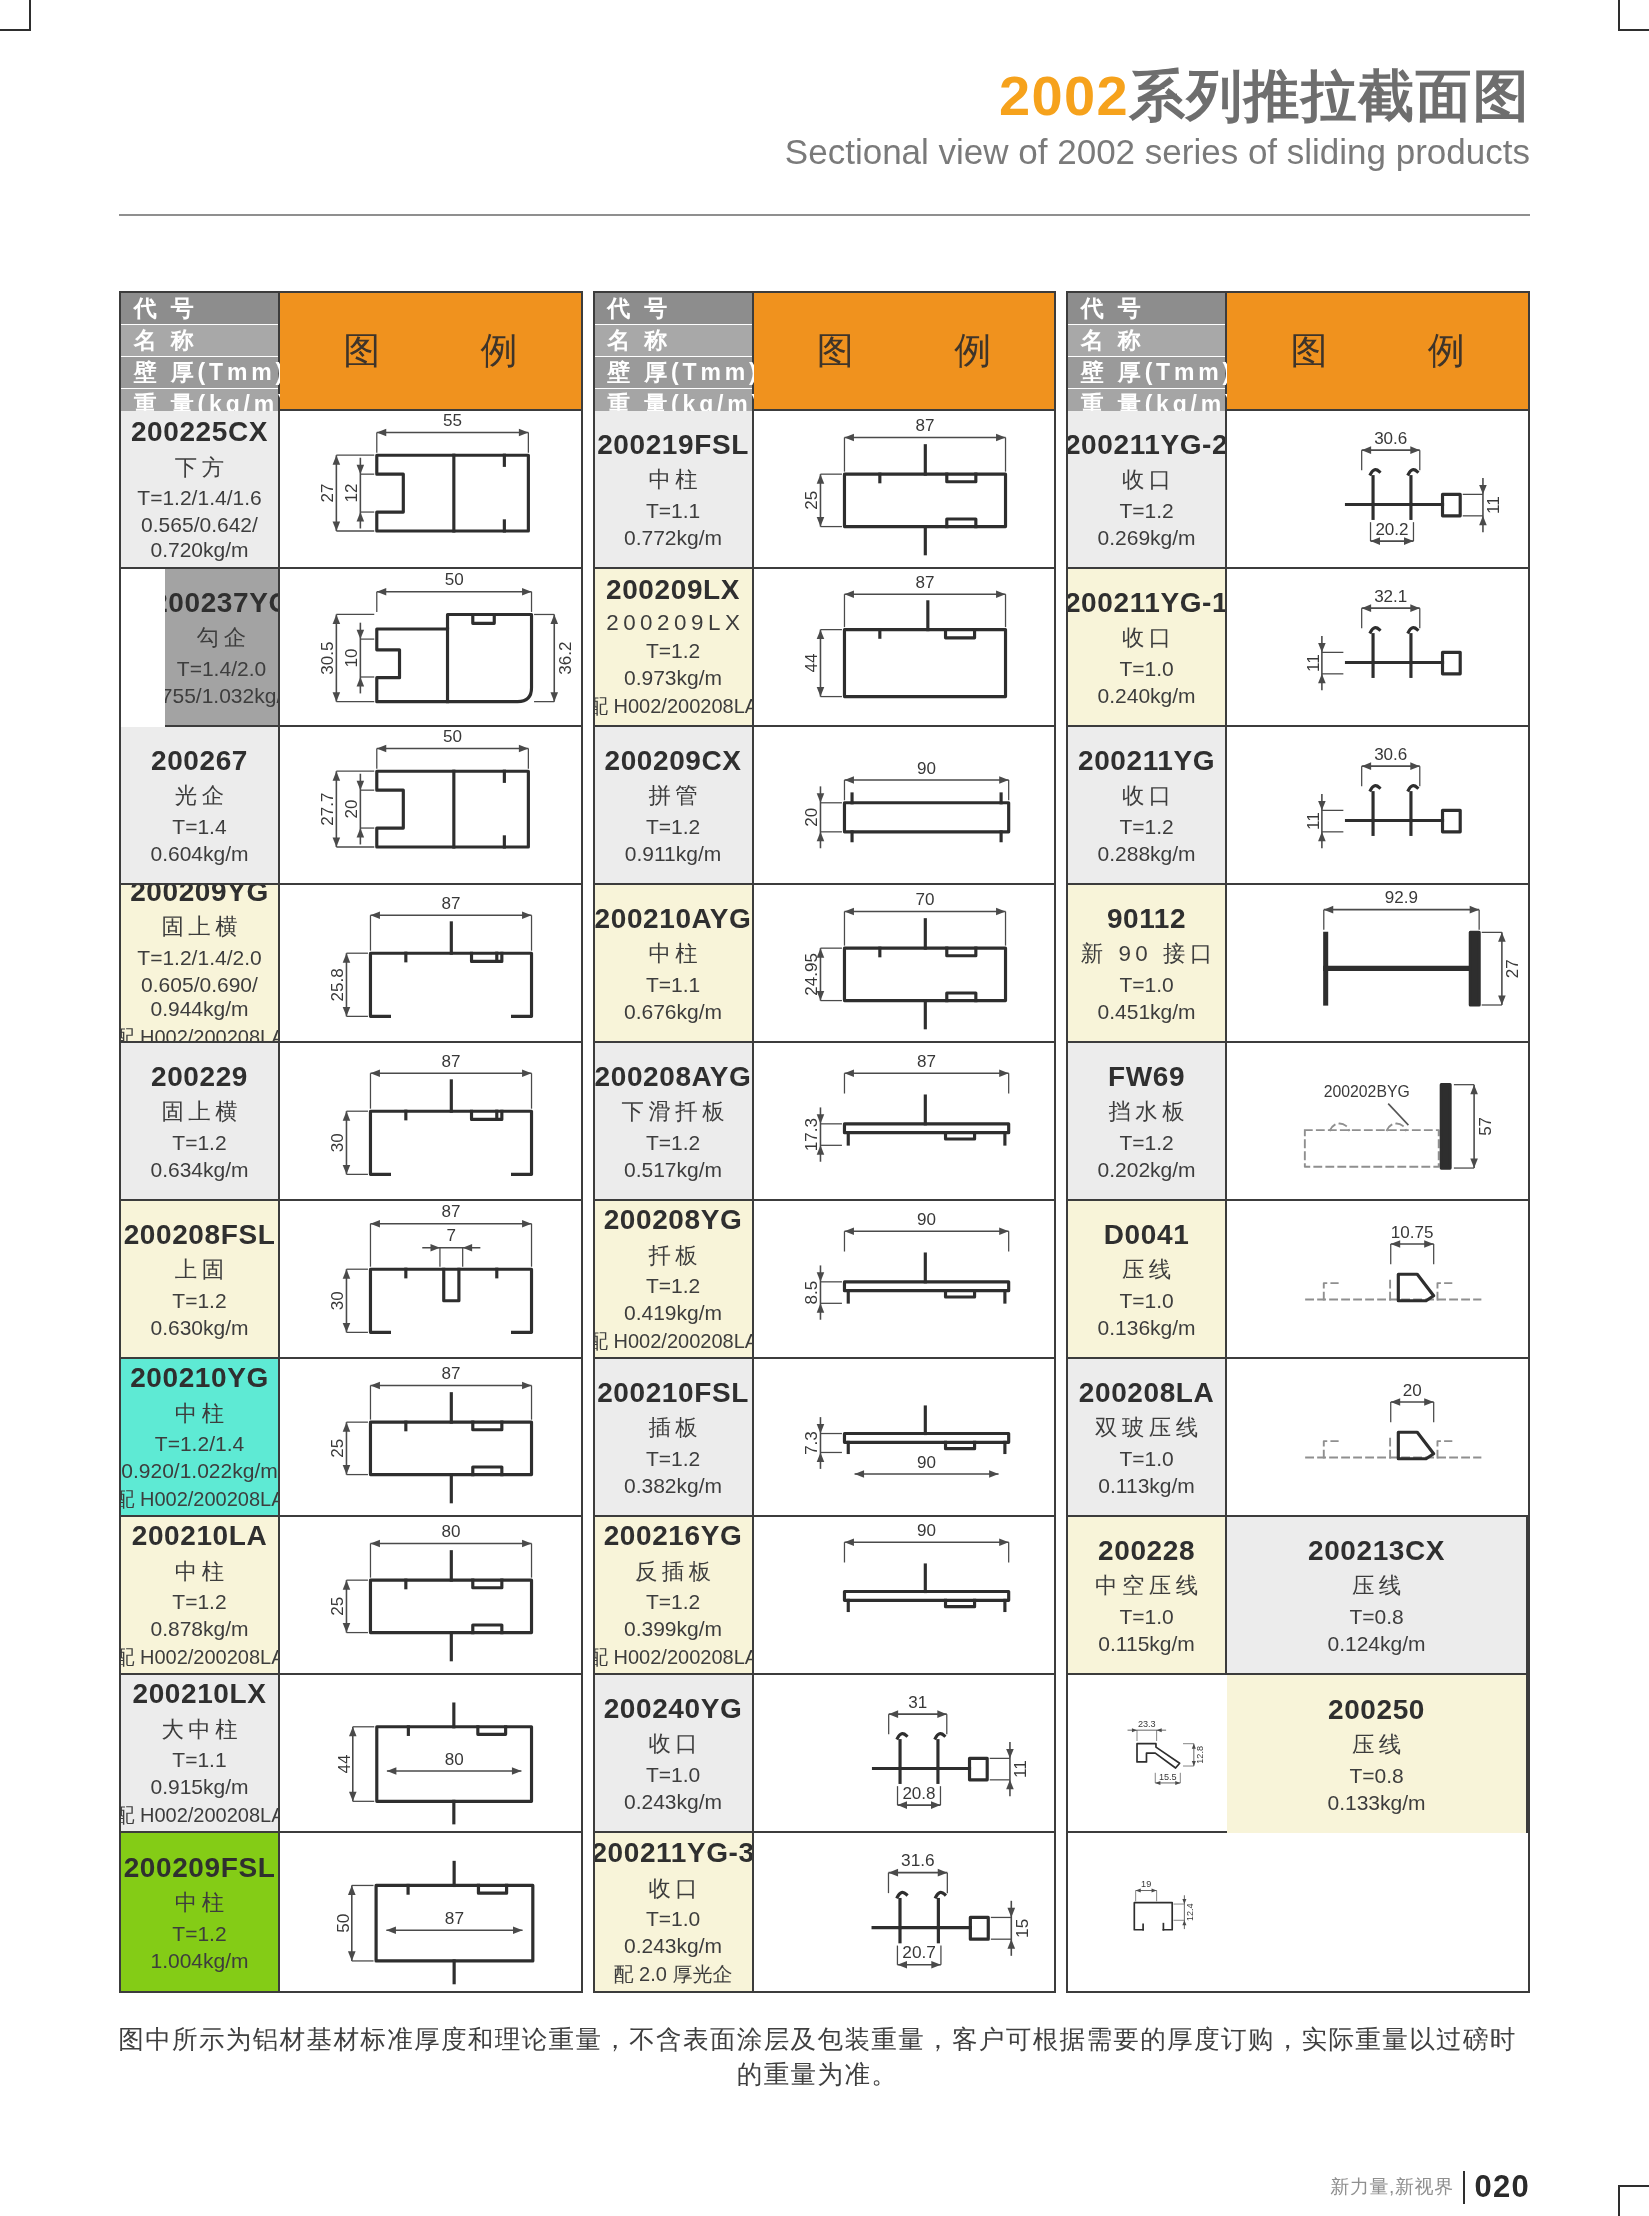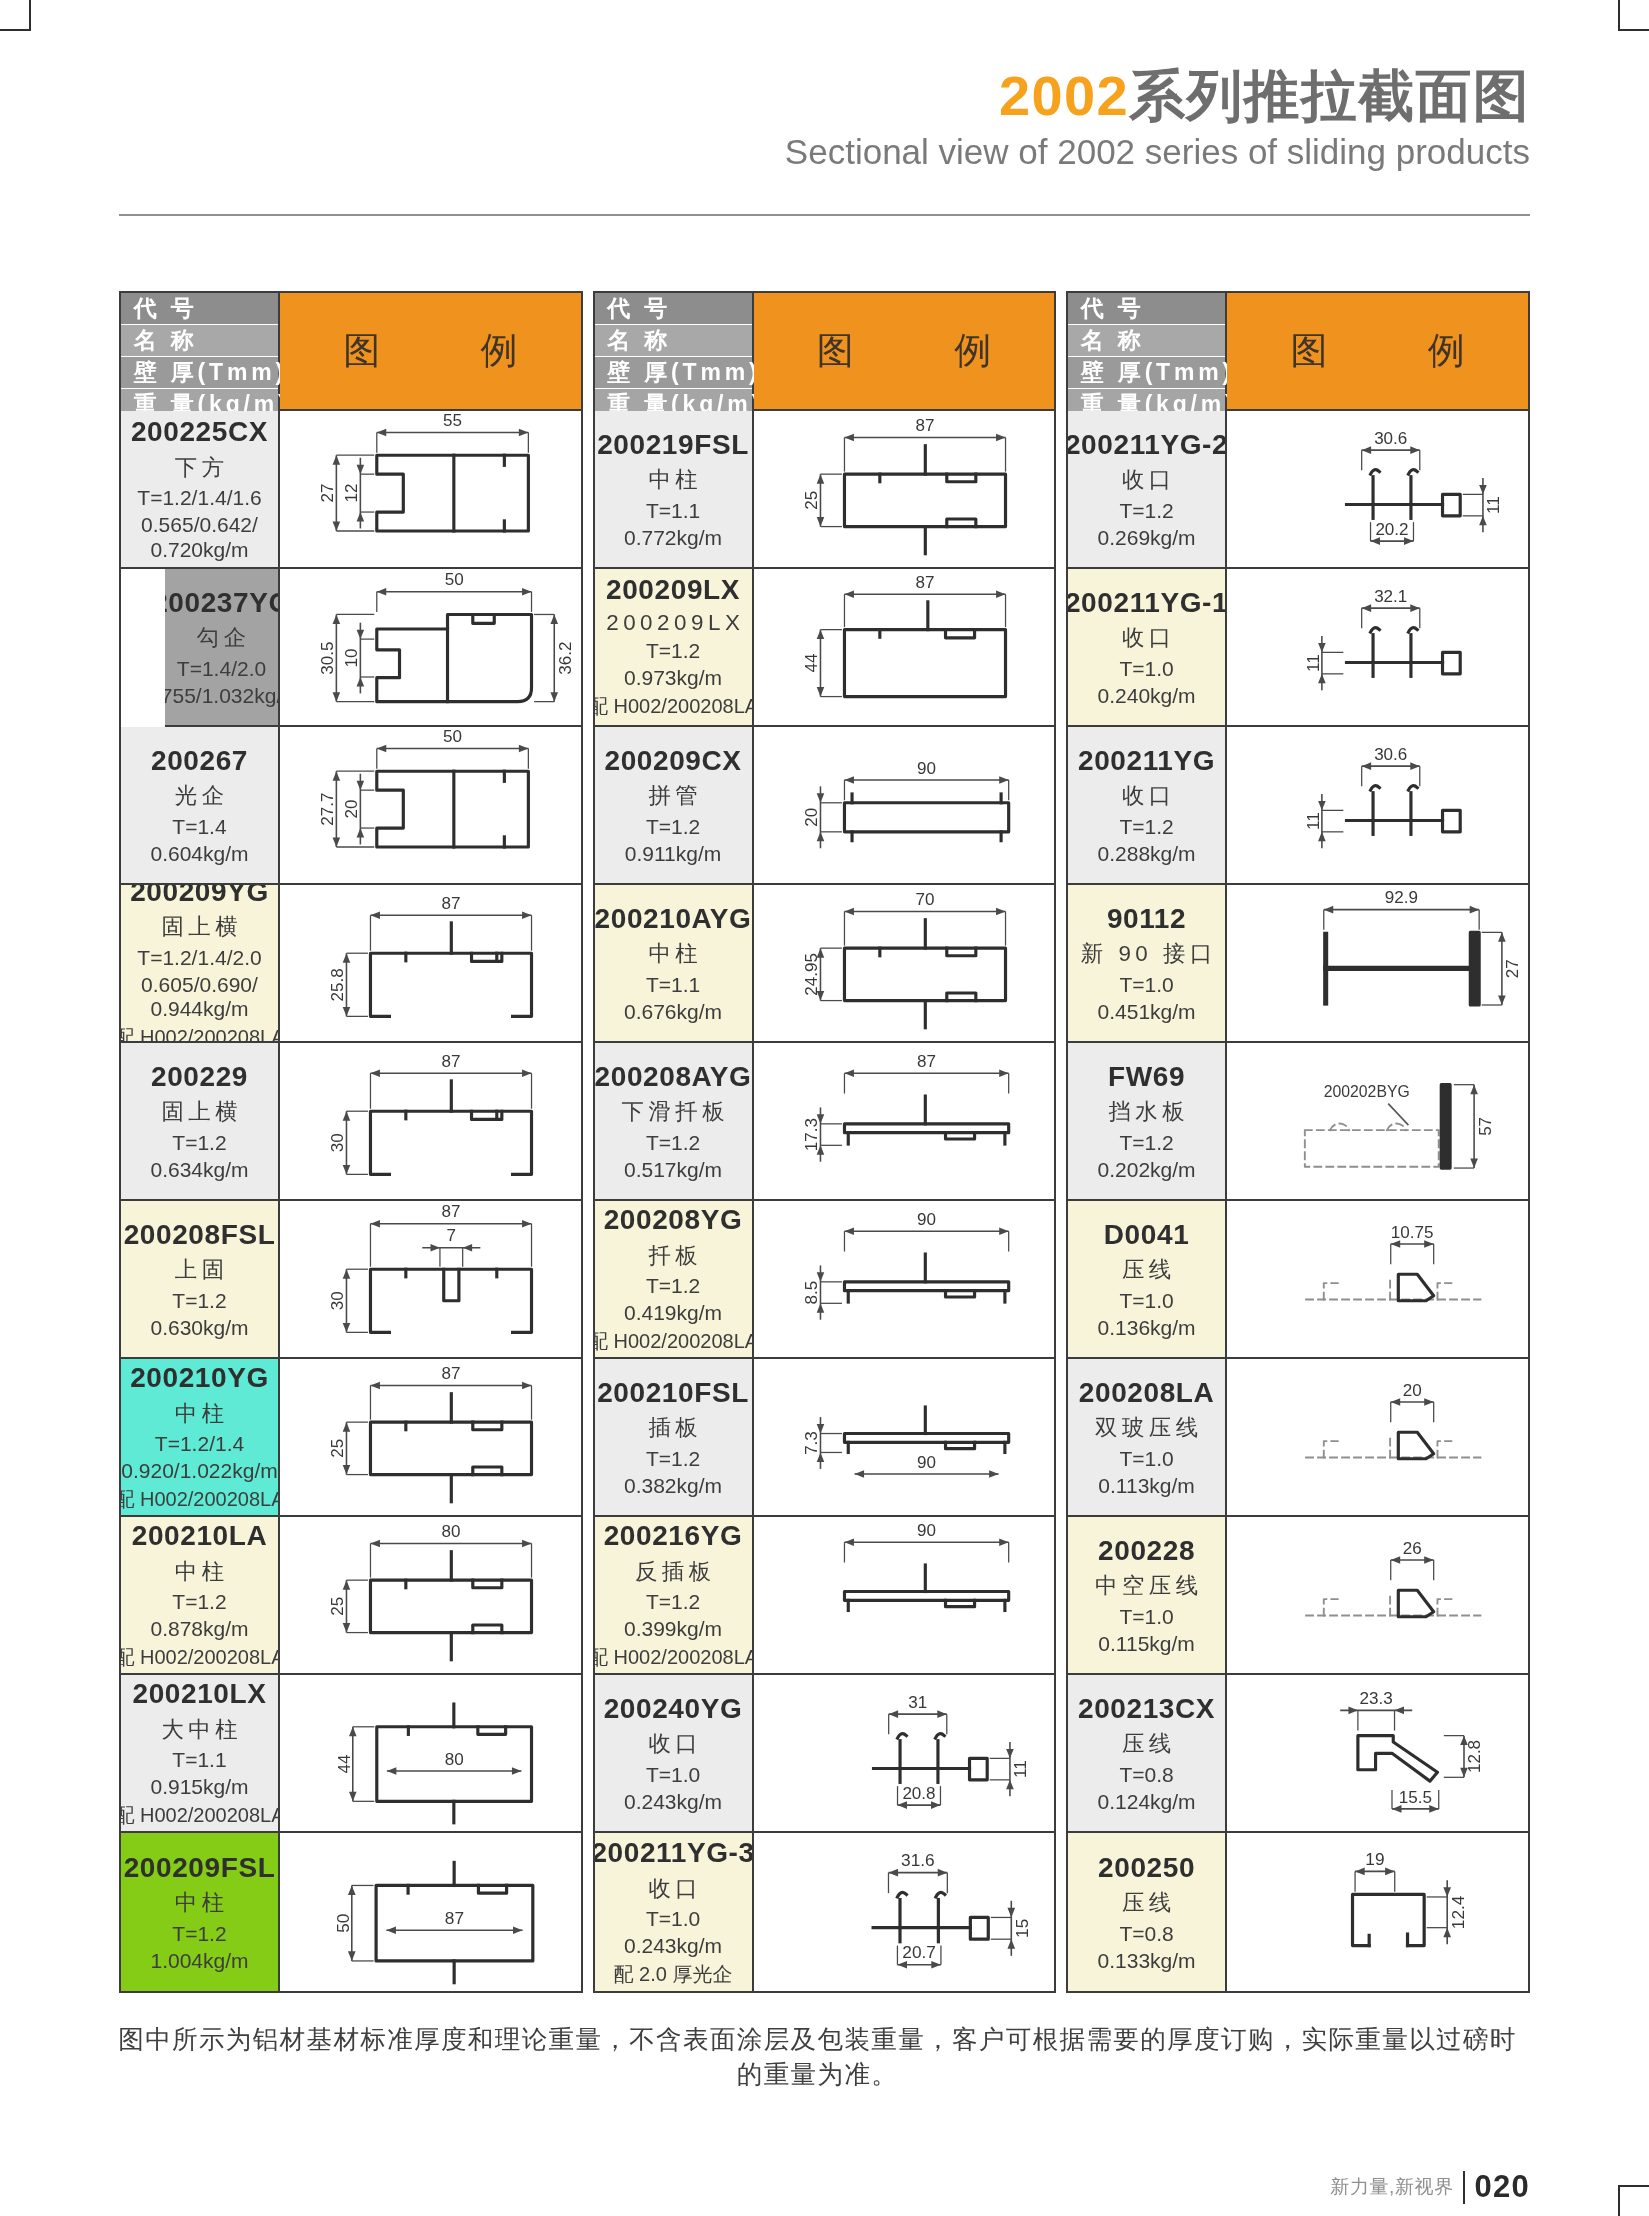--- a/index.html
+++ b/index.html
@@ -846,35 +846,20 @@
             <polygon points="324,68 309,62 309,74" fill="#4a4a4a"></polygon>
             <text x="290" y="58" text-anchor="middle" font-size="27" fill="#383838">20</text>
           </svg>
         </div>
         <div class="tcell" style="background: rgb(248, 244, 217);">
           <div class="code">200228</div>
           <div class="name">中空压线</div>
           <div class="spec">T=1.0</div>
           <div class="spec">0.115kg/m</div>
         </div>
-        <div class="dcell">
-          <svg viewBox="0 0 470 247" preserveAspectRatio="xMidYMid meet">
-            <path d="M122,156 H398" fill="none" stroke="#8f8f8f" stroke-width="3" stroke-linejoin="round" stroke-linecap="square" stroke-dasharray="11 8"></path>
-            <path d="M150,156 v-26 h22" fill="none" stroke="#8f8f8f" stroke-width="3" stroke-linejoin="round" stroke-linecap="square" stroke-dasharray="11 8"></path>
-            <path d="M330,156 v-26 h22" fill="none" stroke="#8f8f8f" stroke-width="3" stroke-linejoin="round" stroke-linecap="square" stroke-dasharray="11 8"></path>
-            <path d="M255,156 V118" fill="none" stroke="#8f8f8f" stroke-width="3" stroke-linejoin="round" stroke-linecap="square" stroke-dasharray="11 8"></path>
-            <path d="M268,116 H298 L324,150 L312,158 H268 Z" fill="none" stroke="#2e2e2e" stroke-width="5" stroke-linejoin="round" stroke-linecap="square" stroke-dasharray="none"></path>
-            <line x1="256" y1="68" x2="324" y2="68" stroke="#4a4a4a" stroke-width="2.5"></line>
-            <line x1="256" y1="68" x2="256" y2="100" stroke="#4a4a4a" stroke-width="2"></line>
-            <line x1="324" y1="68" x2="324" y2="100" stroke="#4a4a4a" stroke-width="2"></line>
-            <polygon points="256,68 271,62 271,74" fill="#4a4a4a"></polygon>
-            <polygon points="324,68 309,62 309,74" fill="#4a4a4a"></polygon>
-            <text x="290" y="58" text-anchor="middle" font-size="27" fill="#383838">26</text>
-          </svg>
-        </div>
         <div class="tcell" style="background: rgb(236, 236, 236);">
           <div class="code">200213CX</div>
           <div class="name">压线</div>
           <div class="spec">T=0.8</div>
           <div class="spec">0.124kg/m</div>
         </div>
         <div class="dcell">
           <svg viewBox="0 0 470 247" preserveAspectRatio="xMidYMid meet">
             <path d="M204,96 H260 V106 L330,154 L318,168 L258,124 H232 V150 H204 Z" fill="none" stroke="#2e2e2e" stroke-width="5" stroke-linejoin="round" stroke-linecap="square" stroke-dasharray="none"></path>
             <line x1="176" y1="56" x2="290" y2="56" stroke="#4a4a4a" stroke-width="2.5"></line>

